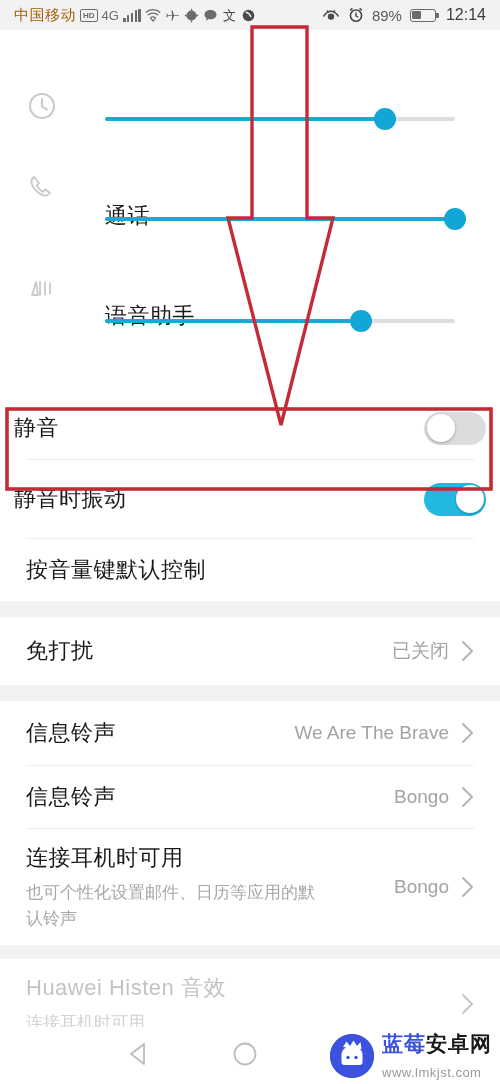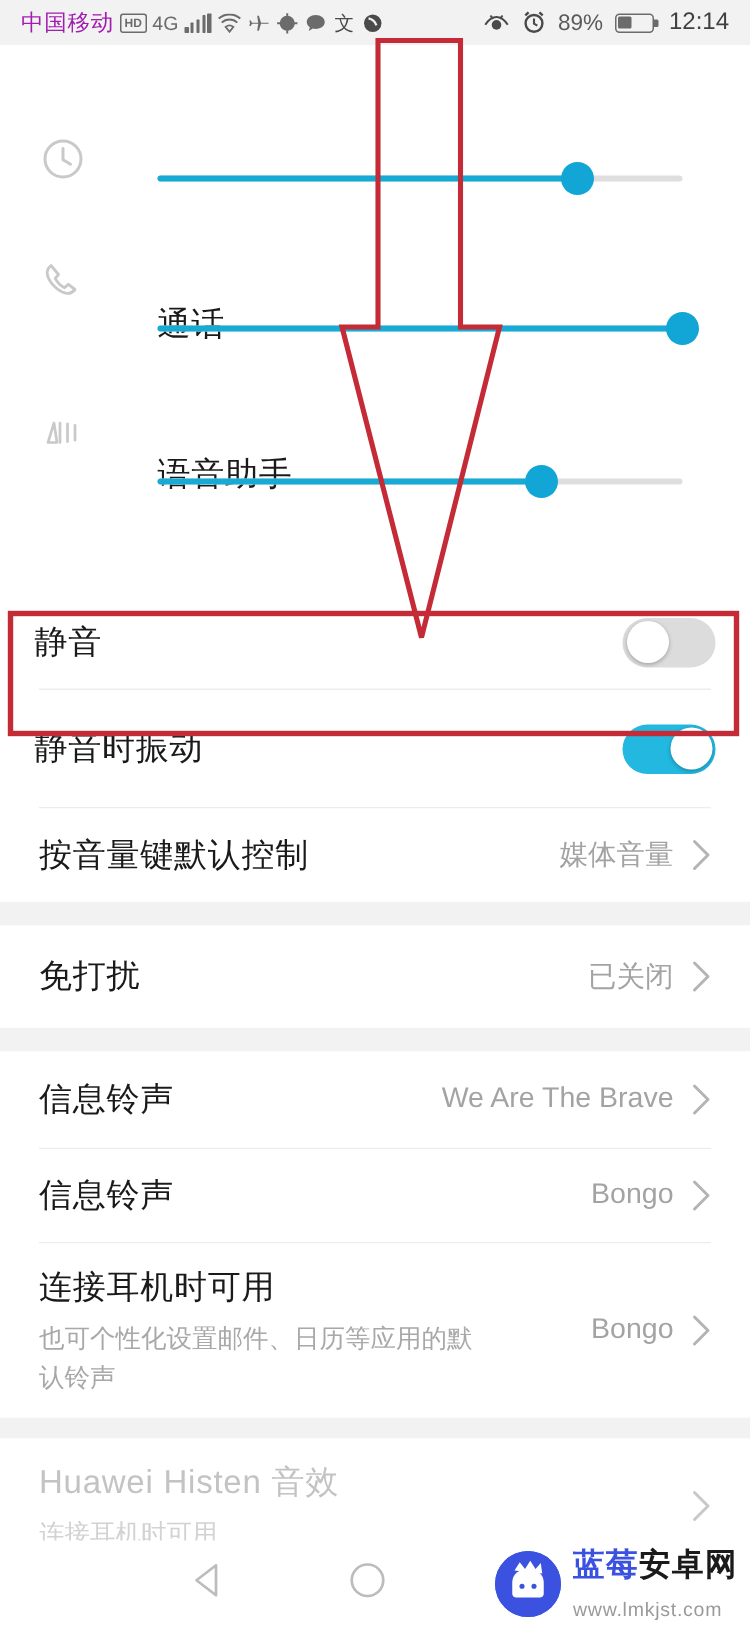--- a/index.html
+++ b/index.html
@@ -21,21 +21,21 @@
     position: absolute; top: 0; left: 0;
     width: 500px; height: 30px;
     background: #f2f2f2;
     display: flex; align-items: center;
     color: #6b6b6b;
     font-size: 15px;
     padding: 0 14px;
   }
   .sb-left { display: flex; align-items: center; gap: 4px; }
   .sb-right { margin-left: auto; display: flex; align-items: center; gap: 8px; }
-  .carrier { font-size: 15px; color: #a21caf; letter-spacing: .5px; }
+  .carrier { font-size: 15px; color: #a16207; letter-spacing: .5px; }
   .hd-badge {
     display: inline-block; border: 1.6px solid #6b6b6b; border-radius: 2px;
     font-size: 8px; line-height: 9px; padding: 1px 2px; font-weight: bold;
     color: #6b6b6b;
   }
   .net-g { font-size: 13px; vertical-align: top; color:#6b6b6b; }
   .bars { display: inline-flex; align-items: flex-end; gap: 1.3px; height: 13px; }
   .bars i { display: block; width: 2.6px; background: #6b6b6b; border-radius: .5px; }
   .bars i:nth-child(1){height:4px}
   .bars i:nth-child(2){height:6.5px}
@@ -96,21 +96,21 @@
     height: 4px; background:#dedede; border-radius:2px; transform: translateY(-50%);
   }
   .slider-fill { position:absolute; left:0; top:0; bottom:0; background:#17aad4; border-radius:2px; }
   .slider-thumb {
     position:absolute; top:50%; width: 22px; height: 22px;
     background:#11a6d6; border-radius:50%; transform: translate(-50%,-50%);
   }
 
   .toggle-row {
     position: relative; height: 75px;
-    display:flex; align-items:center; padding: 0 23px;
+    display:flex; align-items:center; padding: 0 14px;
   }
   .toggle-row .tr-label { font-size: 22px; color:#1a1a1a; letter-spacing:.5px; }
   .switch {
     margin-left:auto; width: 62px; height: 33px; border-radius: 17px;
     position: relative; flex: 0 0 auto;
   }
   .switch.off { background: #dcdcdc; }
   .switch.on  { background: #22b8e0; }
   .switch .knob {
     position:absolute; top: 2.5px; width: 28px; height: 28px; border-radius:50%;
@@ -290,28 +290,20 @@
       <span class="switch on">
           <span class="knob"></span>
         </span>
     </div>
     <div class="divider"></div>
 
     <div class="nav-row" style="min-height:62px">
       <div class="nav-main">
           <span class="nav-title">按音量键默认控制</span>
         </div>
-      <div class="nav-right">
-        <span class="nav-value">媒体音量</span>
-        <span class="chev">
-            <svg width="13" height="22" viewBox="0 0 13 22">
-              <path d="M2 2l9 9-9 9" stroke="#b4b4b4" stroke-width="2" fill="none" stroke-linecap="round" stroke-linejoin="round"></path>
-            </svg>
-          </span>
-      </div>
     </div>
 
     <div class="gap"></div>
 
     <div class="nav-row" style="min-height:68px">
       <div class="nav-main">
           <span class="nav-title">免打扰</span>
         </div>
       <div class="nav-right">
         <span class="nav-value">已关闭</span>

